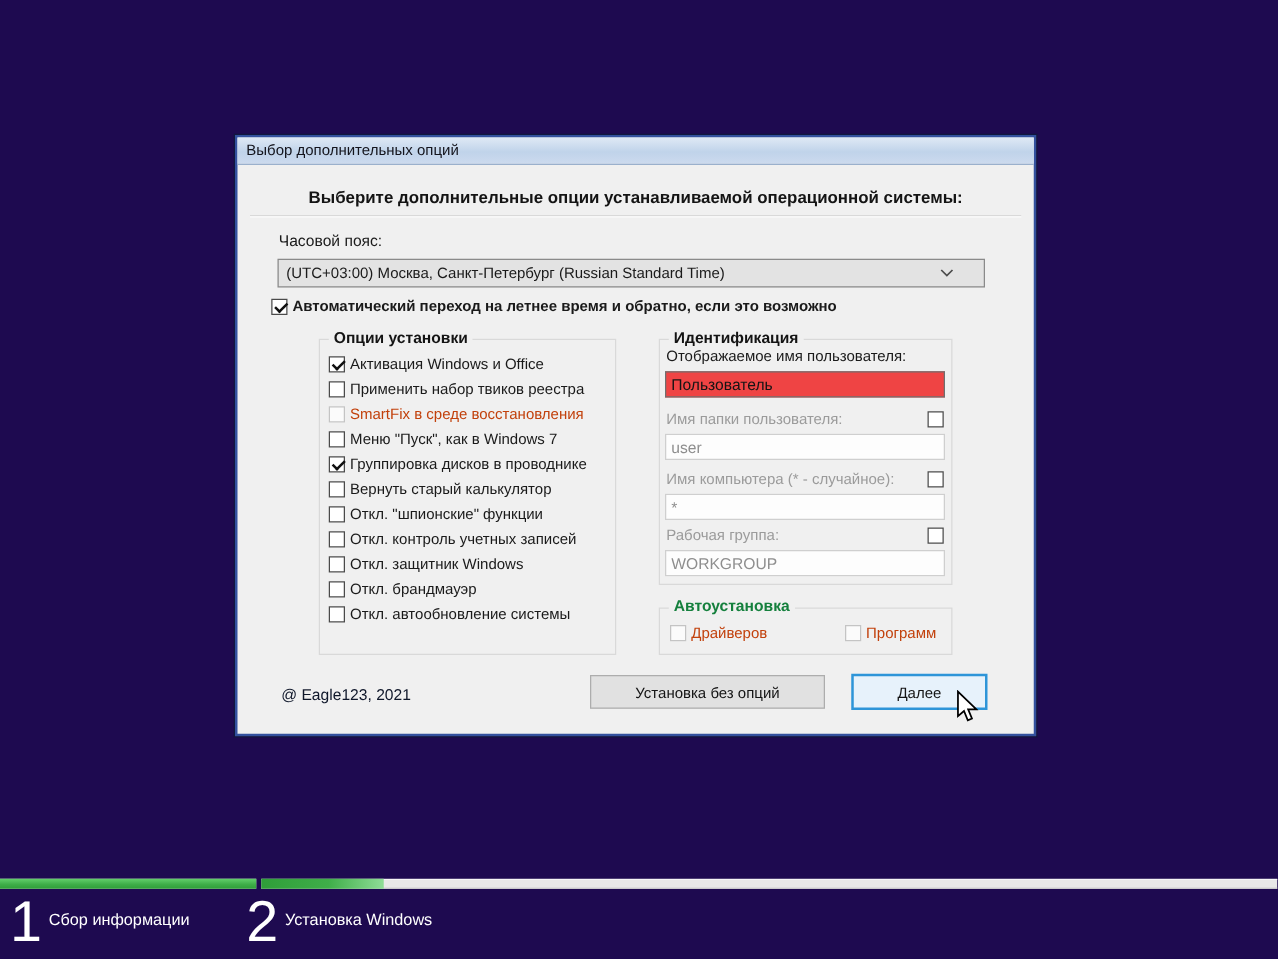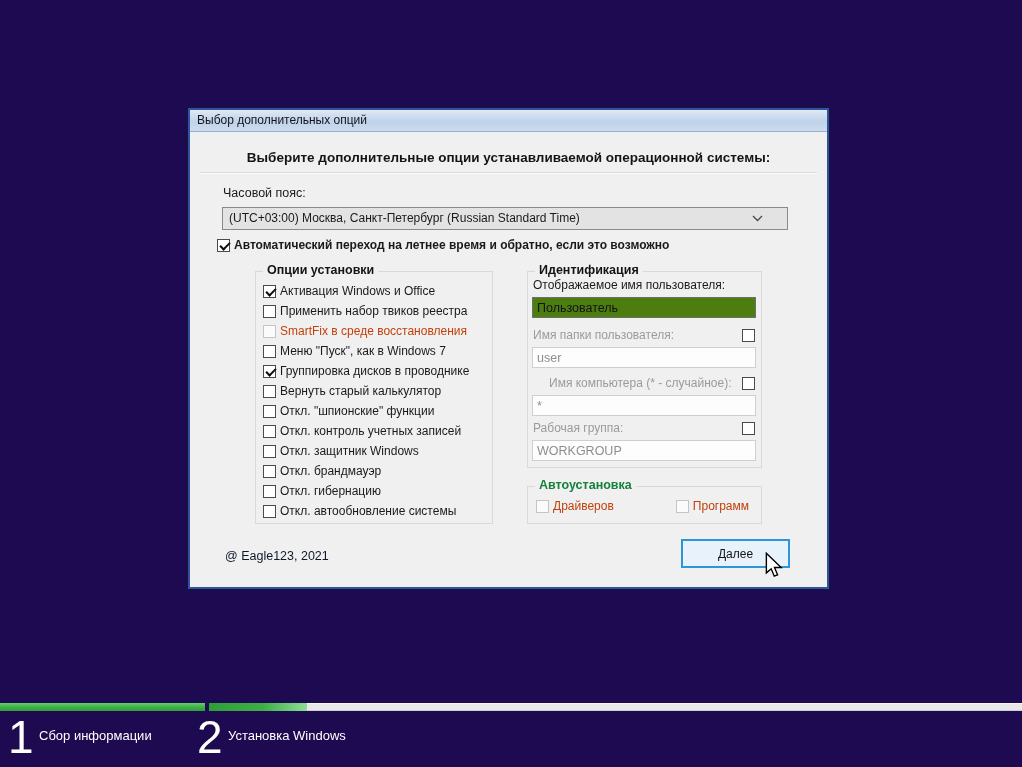--- a/index.html
+++ b/index.html
@@ -79,21 +79,21 @@
   .options-list .cbrow{height:20px;}
 
   .field-label-row{
     position:absolute;left:5px;right:6px;height:16px;
     display:flex;align-items:center;justify-content:space-between;
     font-size:12px;color:#1a1a1a;
   }
   .field-label-row.disabled .field-label{color:#9b9b9b;}
   .text-input{
     position:absolute;left:4px;width:224px;height:21px;
-    border:1px solid #6f6f6f;background:#4d7c0f;
+    border:1px solid #6f6f6f;background:#ef4444;
     font-family:inherit;font-size:12.5px;color:#141414;padding:0 4px;
   }
   .text-input:disabled{border-color:#cfcfcf;color:#8e8e8e;background:#fdfdfd;}
   .auto-list{position:absolute;left:8px;top:12px;display:flex;gap:62px;}
 
   
   .credit{position:absolute;left:35px;top:439px;font-size:12.5px;color:#0f172a;}
   .btn{
     position:absolute;font-family:inherit;font-size:12px;color:#141414;
     background:#e1e1e1;border:1px solid #adadad;cursor:default;
@@ -186,42 +186,38 @@
         <div class="cbrow">
           <span class="cb"></span>
           <span>Откл. защитник Windows</span>
         </div>
         <div class="cbrow">
           <span class="cb"></span>
           <span>Откл. брандмауэр</span>
         </div>
         <div class="cbrow">
           <span class="cb"></span>
-          <span>Откл. гибернацию</span>
-        </div>
-        <div class="cbrow">
-          <span class="cb"></span>
           <span>Откл. автообновление системы</span>
         </div>
       </div>
   </div>
 
   <div class="group group-id">
     <span class="group-title">Идентификация</span>
     <div id="id-fields">
         <div class="field-label-row" style="top: 5px;">
           <span class="field-label">Отображаемое имя пользователя:</span>
         </div>
         <input type="text" class="text-input" value="Пользователь" style="top: 25px;">
         <div class="field-label-row disabled" style="top: 55px;">
           <span class="field-label">Имя папки пользователя:</span>
           <span class="cb"></span>
         </div>
         <input type="text" class="text-input" disabled="" value="user" style="top: 75px;">
-        <div class="field-label-row disabled" style="top: 103px; margin-left: 16px;">
+        <div class="field-label-row disabled" style="top: 103px;">
           <span class="field-label">Имя компьютера (* - случайное):</span>
           <span class="cb"></span>
         </div>
         <input type="text" class="text-input" disabled="" value="*" style="top: 123px;">
         <div class="field-label-row disabled" style="top: 148px;">
           <span class="field-label">Рабочая группа:</span>
           <span class="cb"></span>
         </div>
         <input type="text" class="text-input" disabled="" value="WORKGROUP" style="top: 168px;">
       </div>
@@ -235,20 +231,21 @@
           <span>Драйверов</span>
         </div>
         <div class="cbrow disabled">
           <span class="cb disabled"></span>
           <span>Программ</span>
         </div>
       </div>
   </div>
 
   <div class="credit">@ Eagle123, 2021</div>
+  <button class="btn btn-skip">Установка без опций</button>
   <button class="btn btn-next">Далее</button>
 </div>
 
 <div class="seg seg1">
     <div class="seg-fill" id="fill1" style="width: 100%;"></div>
   </div>
 <div class="seg seg2">
     <div class="seg-fill" id="fill2" style="width: 12%;"></div>
   </div>
 

